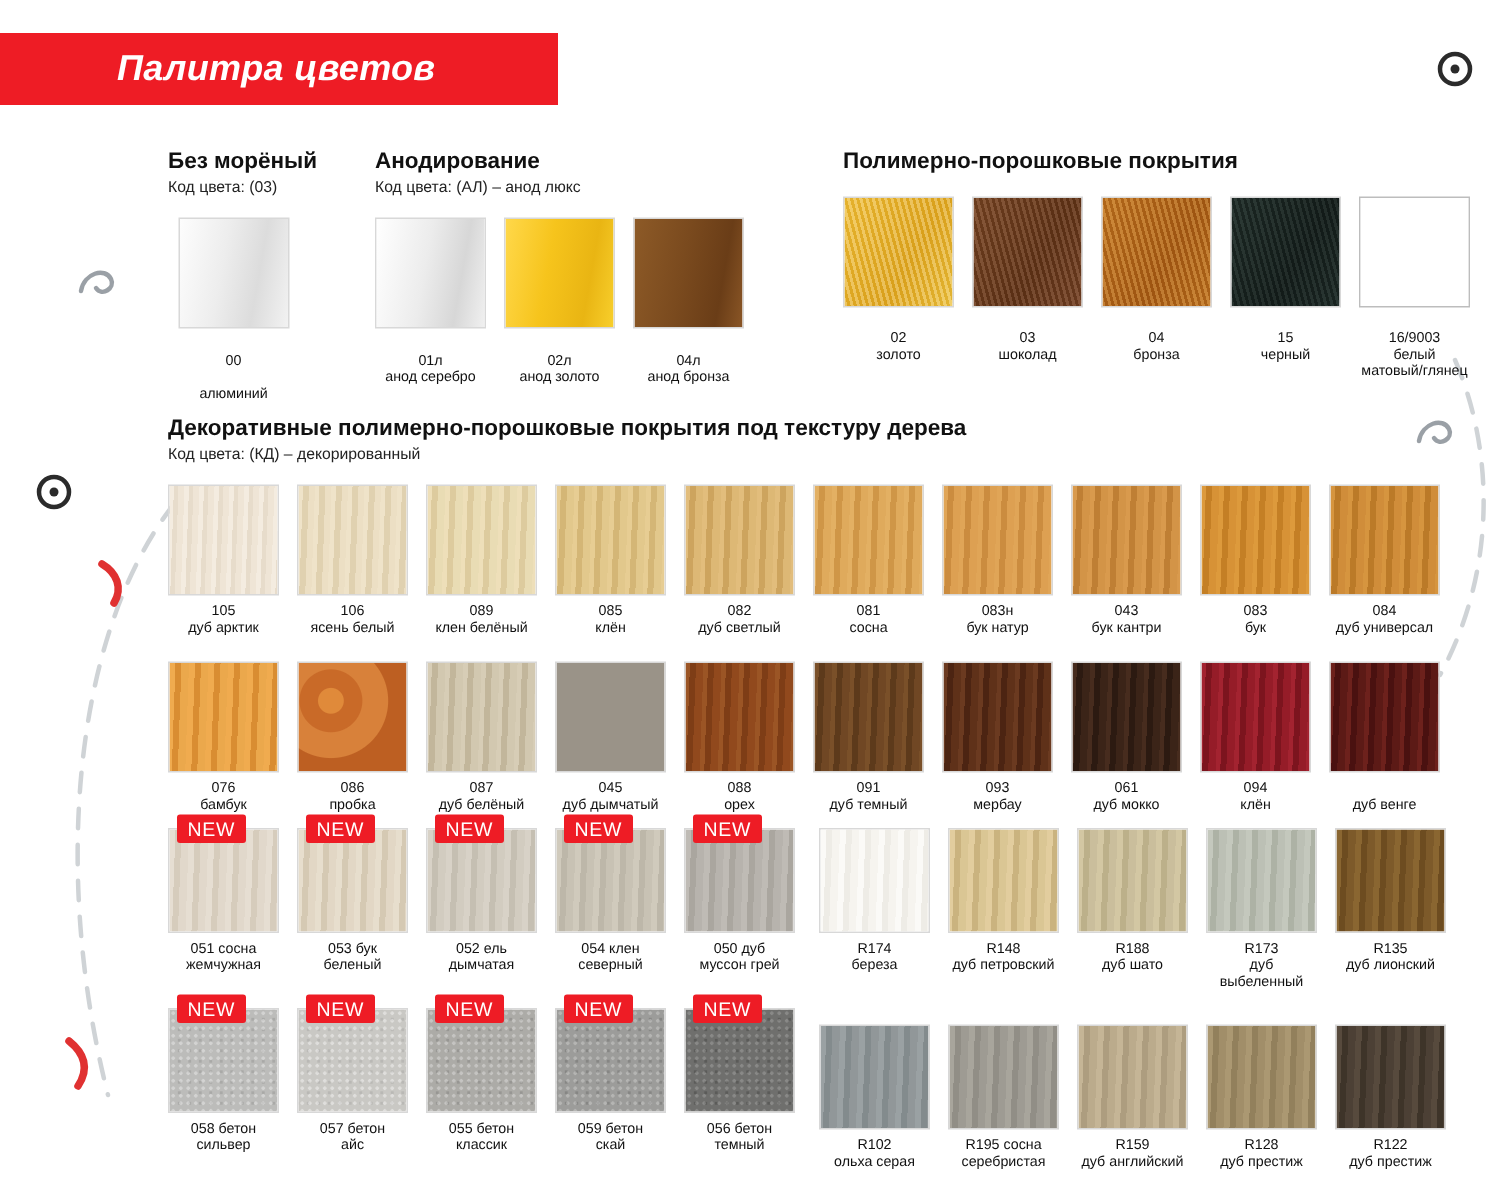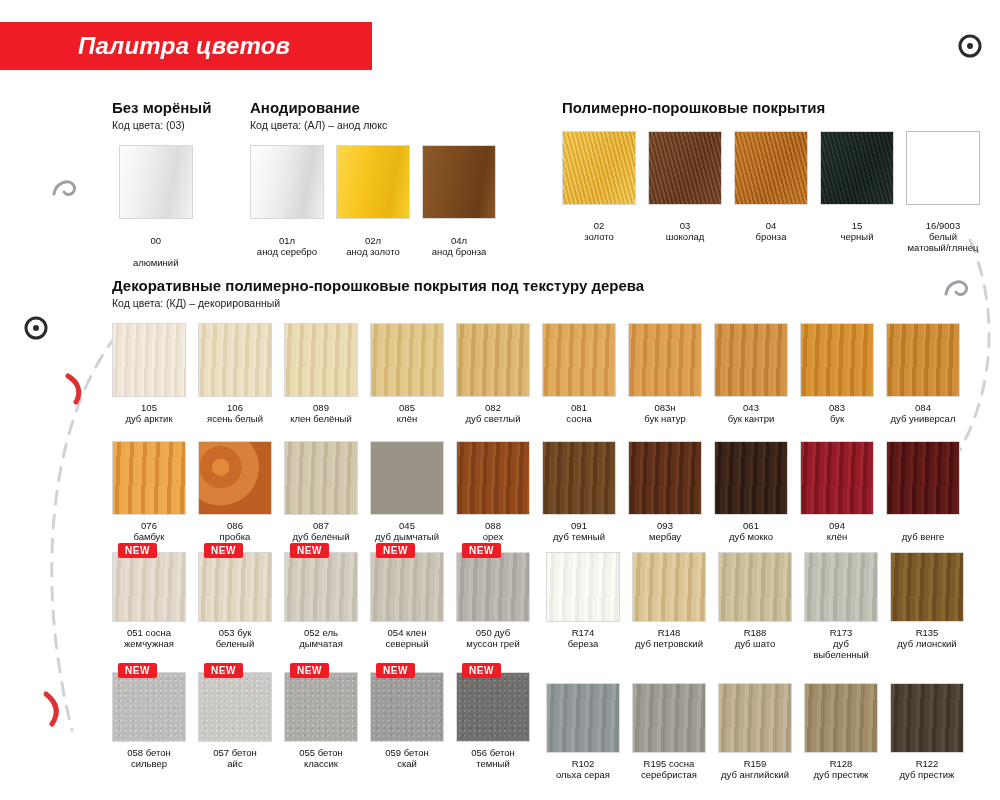--- a/index.html
+++ b/index.html
@@ -53,21 +53,21 @@
     text-align:center;
     font-size:9.5px;
     line-height:1.15;
     color:#111;
     white-space:pre-line;
   }
   .badge-new{
     position:absolute;
     left:6px;top:-9px;
     background:#ee1c25;color:#fff;
-    font-size:10px;font-weight:bold;
+    font-size:13px;font-weight:normal;
     padding:2px 7px 2px 7px;
     border-radius:2px;
     letter-spacing:.5px;
     z-index:3;
   }
 
   
   #grp-bez{position:absolute;left:112px;top:100px;}
   #grp-anod{position:absolute;left:250px;top:100px;}
   #grp-poly{position:absolute;left:562px;top:100px;}

